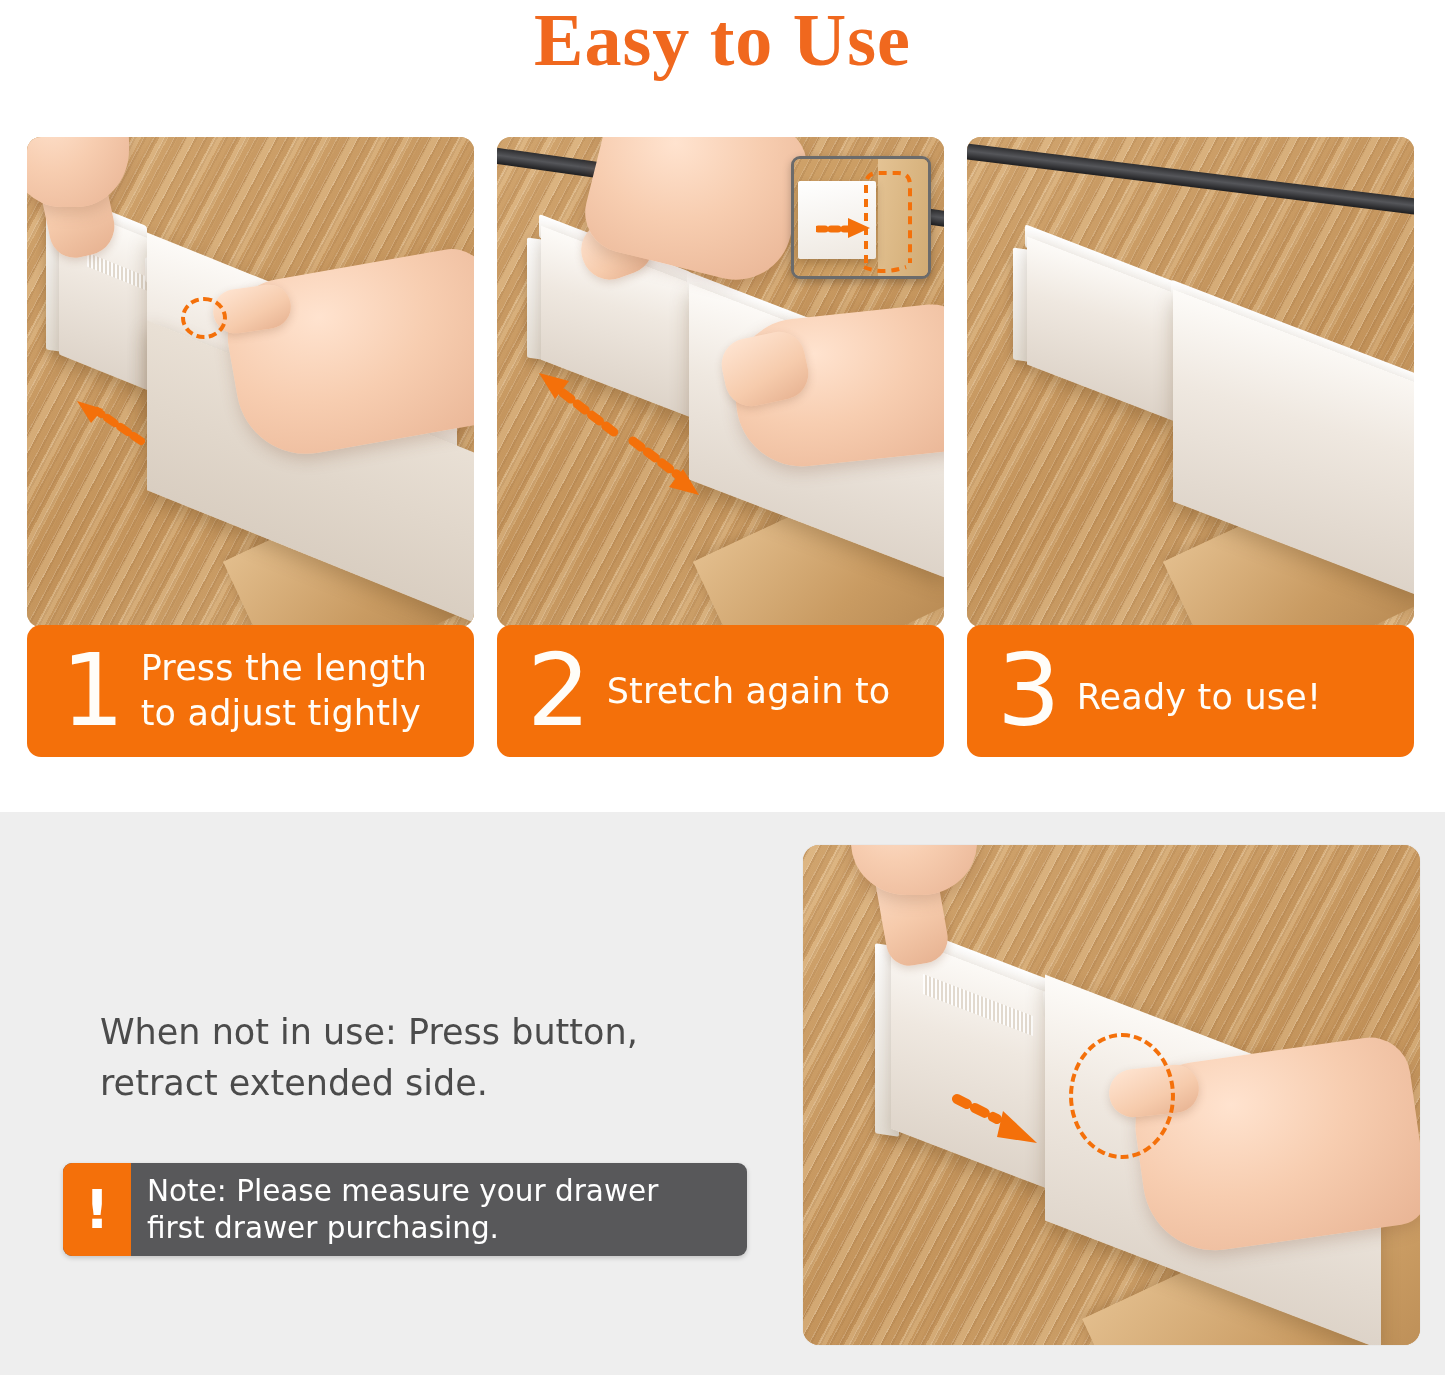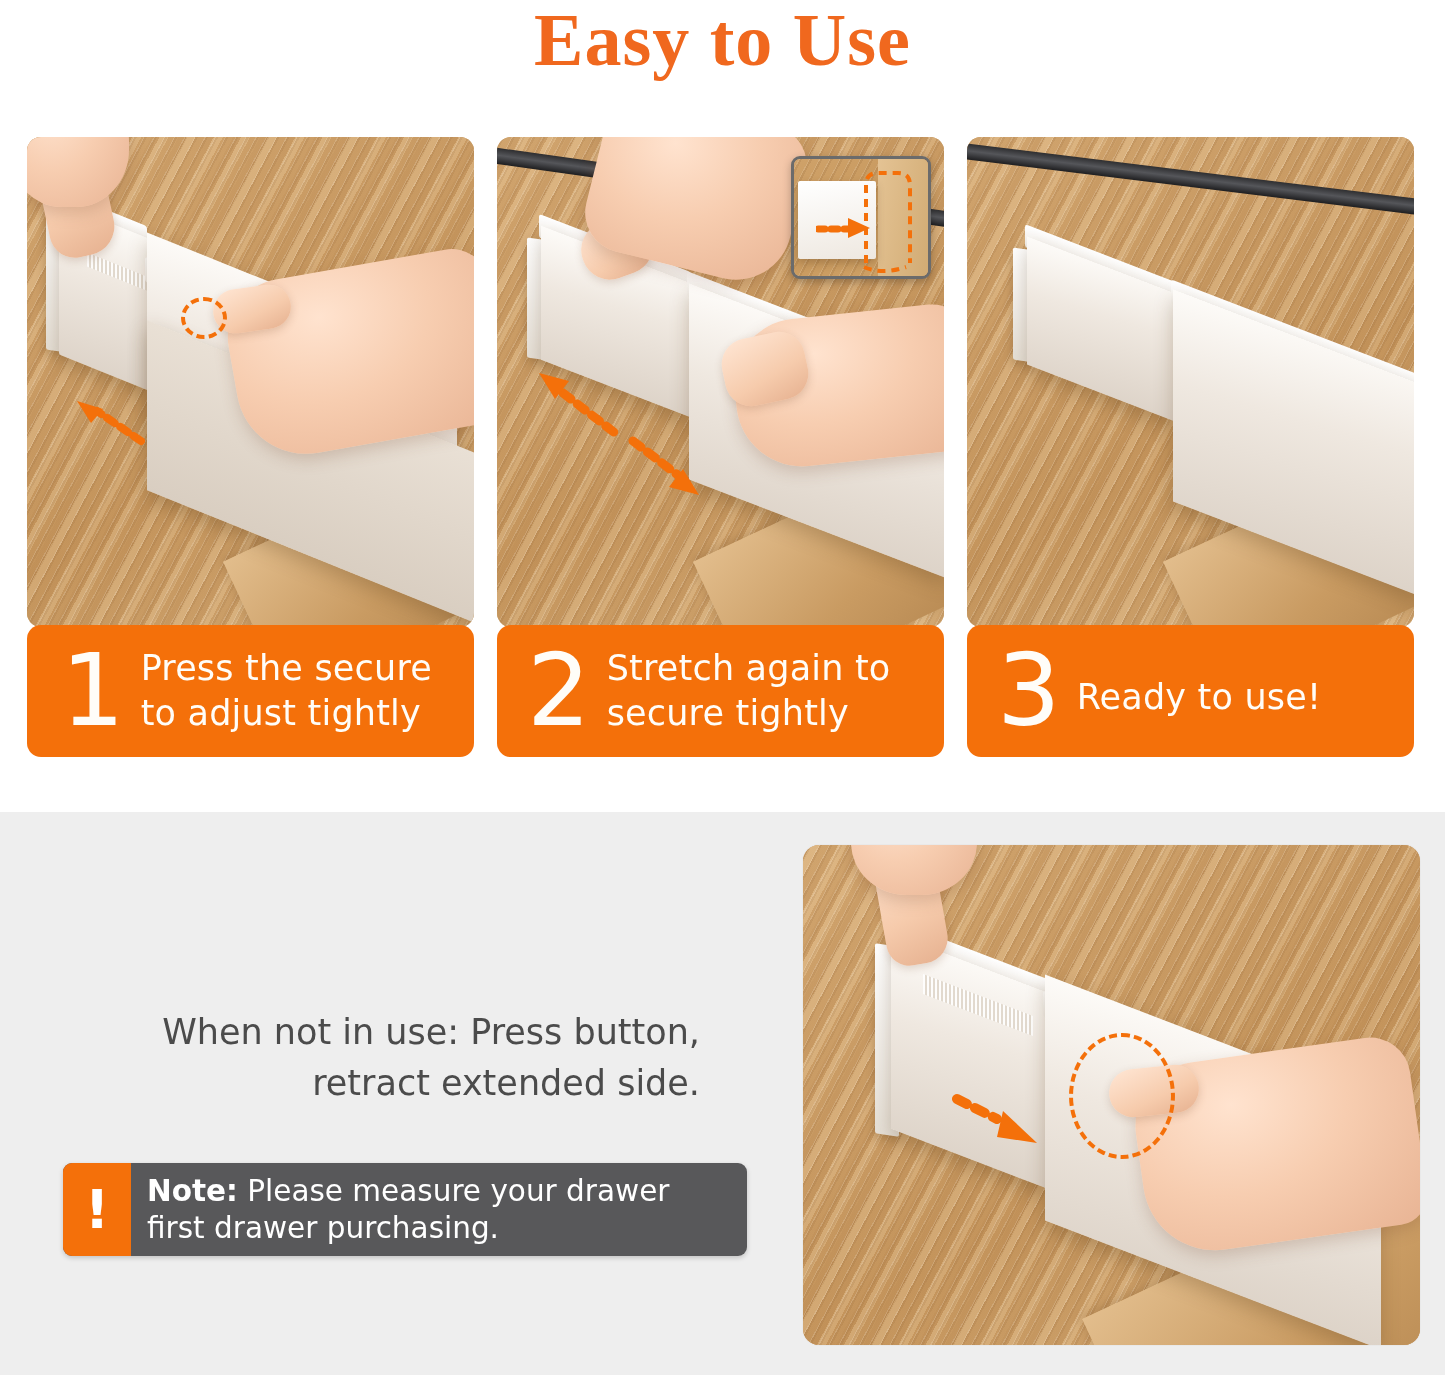--- a/index.html
+++ b/index.html
@@ -163,21 +163,21 @@
     background: #eeeeee;
   }
   .removal-title {
     position: absolute; left: 113px; top: 103px;
     font-size: 55px; font-weight: 700; color: #F4700A;
     font-family: "DejaVu Sans", sans-serif;
     letter-spacing: -0.5px;
   }
   .removal-body {
     position: absolute; left: 100px; top: 195px; width: 600px;
-    text-align: right;
+    text-align: left;
     font-size: 35px; line-height: 1.45; color: #4b4b4b;
     font-family: "DejaVu Sans", sans-serif;
   }
   .note {
     position: absolute; left: 63px; top: 1163px;
     width: 684px; height: 93px;
     border-radius: 9px; overflow: hidden;
     display: flex;
     background: #58585a;
     box-shadow: 0 2px 5px rgba(0,0,0,0.18);
@@ -190,21 +190,21 @@
   }
   .note-icon .bang {
     color: #ffffff; font-size: 54px; font-weight: 700; line-height: 1;
     font-family: "DejaVu Sans", sans-serif;
   }
   .note-text {
     color: #ffffff; font-size: 29.5px; line-height: 1.26;
     padding: 10px 12px 0 16px;
     font-family: "DejaVu Sans", sans-serif;
   }
-  .note-text b { font-weight: 700; }
+  .note-text b { font-weight: 400; }
 
   .bottom-photo {
     position: absolute; left: 803px; top: 845px;
     width: 617px; height: 500px;
     border-radius: 16px; overflow: hidden;
     background: #d2a572;
     box-shadow: 0 0 0 1px rgba(0,0,0,0.02);
   }
 </style>
 </head>
@@ -242,21 +242,21 @@
 
           <svg class="dash-arrow" style="left:48px; top:262px;" width="70" height="48" viewBox="0 0 70 48">
             <line x1="66" y1="42" x2="22" y2="12" stroke="#F4700A" stroke-width="8" stroke-dasharray="9 7" stroke-linecap="round"></line>
             <polygon points="2,2 28,10 16,24" fill="#F4700A"></polygon>
           </svg>
         </div>
 
         <div class="label one">
           <span class="num">1</span>
           <span class="txt">
-            <span>Press the secure</span><br>
+            <span>Press the length</span><br>
             <span>to adjust tightly</span>
           </span>
         </div>
       </div>
 
       <div class="step s2">
         <div class="photo">
           <div class="wood"></div>
           <div class="rail" style="left:-20px; top:8px; transform:rotate(8deg);"></div>
           <div class="shelf-edge"></div>
@@ -295,21 +295,20 @@
               <line x1="2" y1="14" x2="34" y2="14" stroke="#F4700A" stroke-width="7" stroke-dasharray="7 6" stroke-linecap="round"></line>
               <polygon points="54,13 32,3 32,23" fill="#F4700A"></polygon>
             </svg>
           </div>
         </div>
 
         <div class="label two">
           <span class="num">2</span>
           <span class="txt">
             <span>Stretch again to</span><br>
-            <span>secure tightly</span>
           </span>
         </div>
       </div>
 
       <div class="step s3">
         <div class="photo">
           <div class="wood"></div>
           <div class="rail" style="left:-20px; top:4px; transform:rotate(7deg);"></div>
           <div class="shelf-edge"></div>
 

